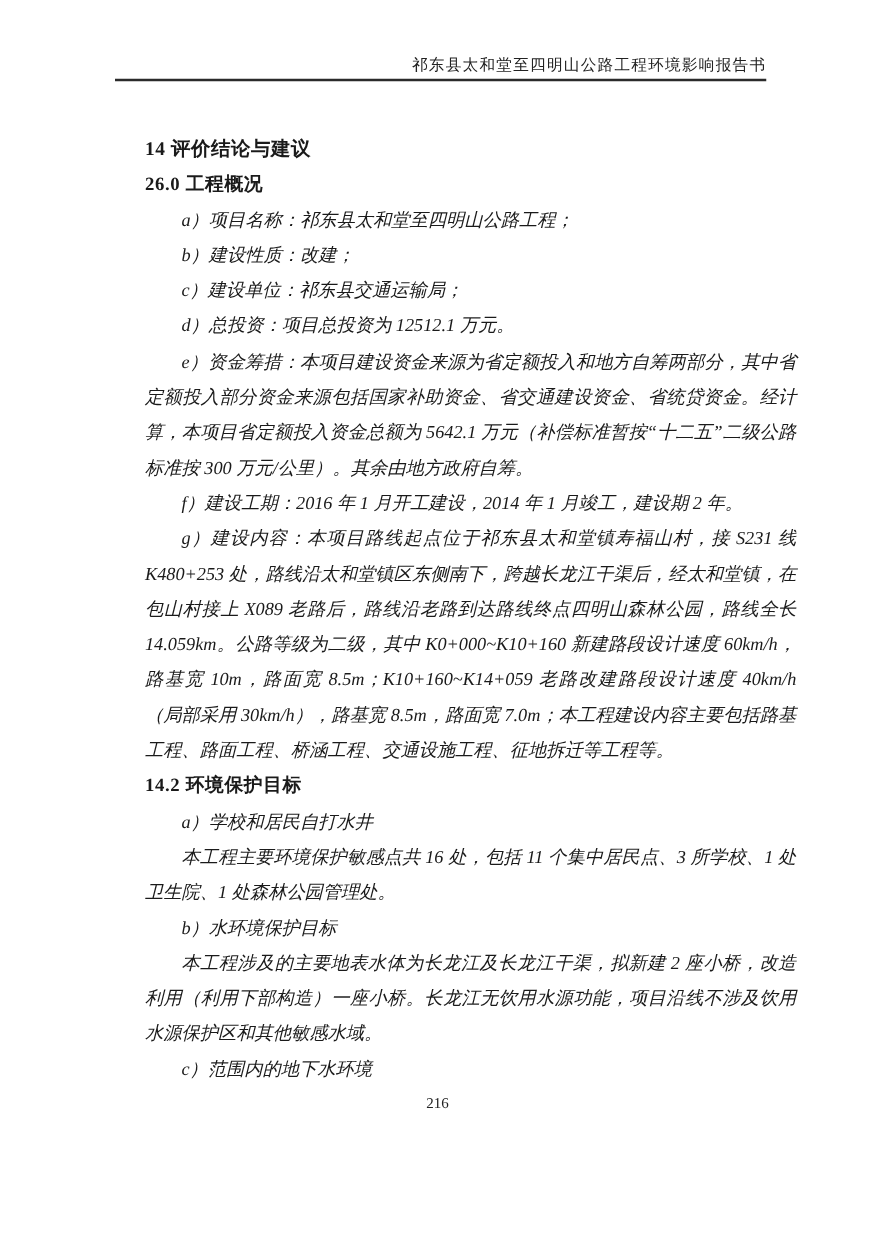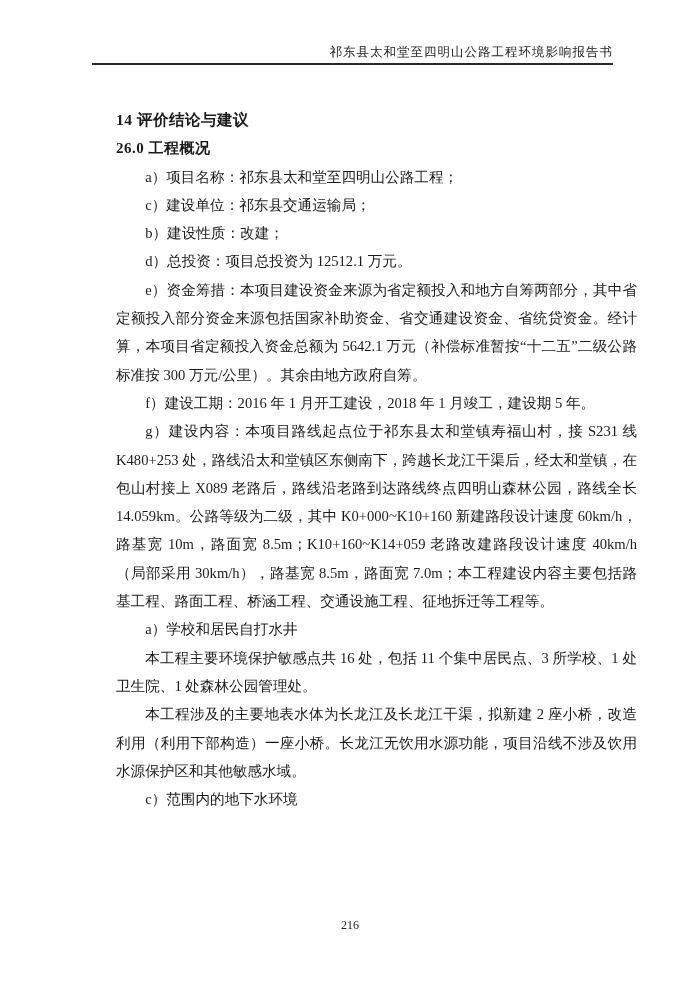--- a/index.html
+++ b/index.html
@@ -56,51 +56,54 @@
   .blk-h2 {
     font-size: 15px;
     font-weight: bold;
     letter-spacing: 0.5px;
   }
   .blk-p {
     font-size: 14.6px;
     text-indent: 2em;
     text-align: justify;
     text-justify: inter-character;
+    font-style: italic;
   }
   .page-footer {
     position: absolute;
-    top: 918px;
+    top: 875px;
     left: 0;
     width: 700px;
     text-align: center;
     font-size: 12px;
     color: #222;
   }
 </style>
 </head>
 <body>
 
 <div class="page">
 
   <div class="running-header">祁东县太和堂至四明山公路工程环境影响报告书</div>
 
   <div class="header-rule"></div>
 
   <div class="doc-body">
       <h2 class="blk-h1">14  评价结论与建议</h2>
       <h2 class="blk-h2">26.0  工程概况</h2>
       <p class="blk-p">a）项目名称：祁东县太和堂至四明山公路工程；</p>
+      <p class="blk-p">b）建设性质：改建；</p>
       <p class="blk-p">c）建设单位：祁东县交通运输局；</p>
-      <p class="blk-p">b）建设性质：改建；</p>
       <p class="blk-p">d）总投资：项目总投资为 12512.1 万元。</p>
       <p class="blk-p">e）资金筹措：本项目建设资金来源为省定额投入和地方自筹两部分，其中省定额投入部分资金来源包括国家补助资金、省交通建设资金、省统贷资金。经计算，本项目省定额投入资金总额为 5642.1 万元（补偿标准暂按“十二五”二级公路标准按 300 万元/公里）。其余由地方政府自筹。</p>
-      <p class="blk-p">f）建设工期：2016 年 1 月开工建设，2018 年 1 月竣工，建设期 5 年。</p>
+      <p class="blk-p">f）建设工期：2016 年 1 月开工建设，2014 年 1 月竣工，建设期 2 年。</p>
       <p class="blk-p">g）建设内容：本项目路线起点位于祁东县太和堂镇寿福山村，接 S231 线 K480+253 处，路线沿太和堂镇区东侧南下，跨越长龙江干渠后，经太和堂镇，在包山村接上 X089 老路后，路线沿老路到达路线终点四明山森林公园，路线全长 14.059km。公路等级为二级，其中 K0+000~K10+160 新建路段设计速度 60km/h，路基宽 10m，路面宽 8.5m；K10+160~K14+059 老路改建路段设计速度 40km/h（局部采用 30km/h），路基宽 8.5m，路面宽 7.0m；本工程建设内容主要包括路基工程、路面工程、桥涵工程、交通设施工程、征地拆迁等工程等。</p>
+      <h2 class="blk-h2">14.2  环境保护目标</h2>
       <p class="blk-p">a）学校和居民自打水井</p>
       <p class="blk-p">本工程主要环境保护敏感点共 16 处，包括 11 个集中居民点、3 所学校、1 处卫生院、1 处森林公园管理处。</p>
+      <p class="blk-p">b）水环境保护目标</p>
       <p class="blk-p">本工程涉及的主要地表水体为长龙江及长龙江干渠，拟新建 2 座小桥，改造利用（利用下部构造）一座小桥。长龙江无饮用水源功能，项目沿线不涉及饮用水源保护区和其他敏感水域。</p>
       <p class="blk-p">c）范围内的地下水环境</p>
     </div>
 
   <div class="page-footer">216</div>
 
 </div>
 
 </body></html>

